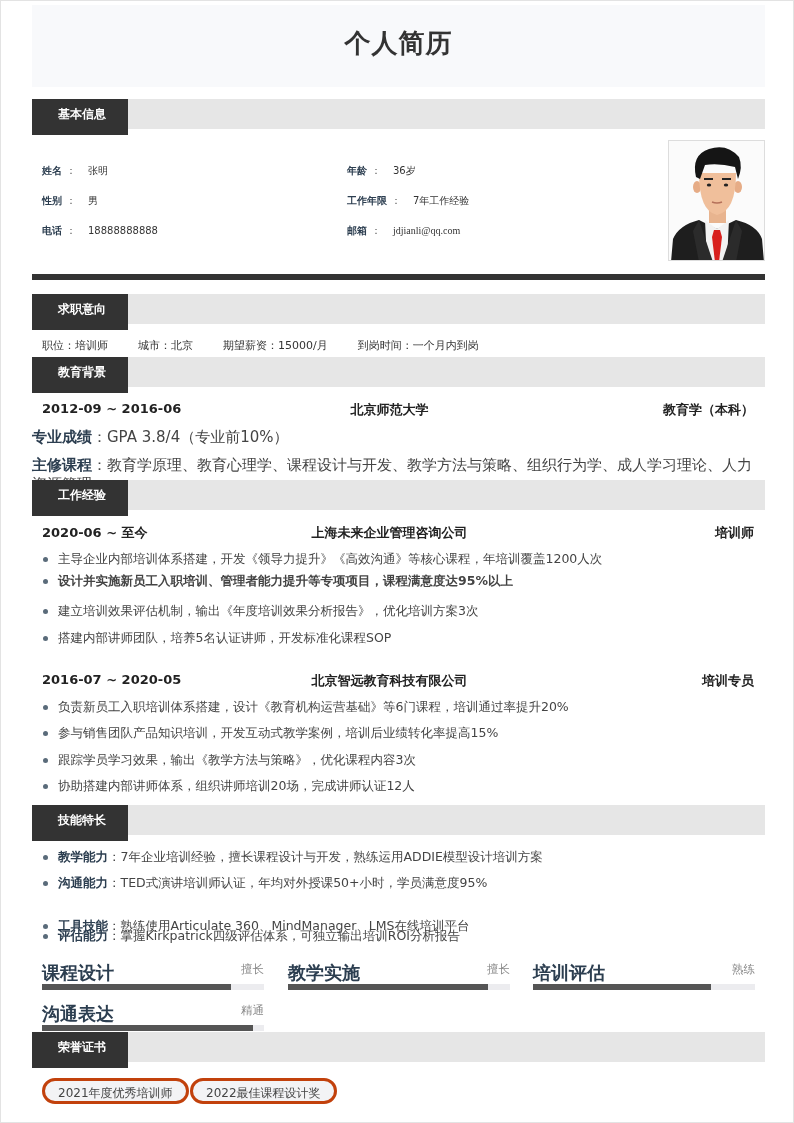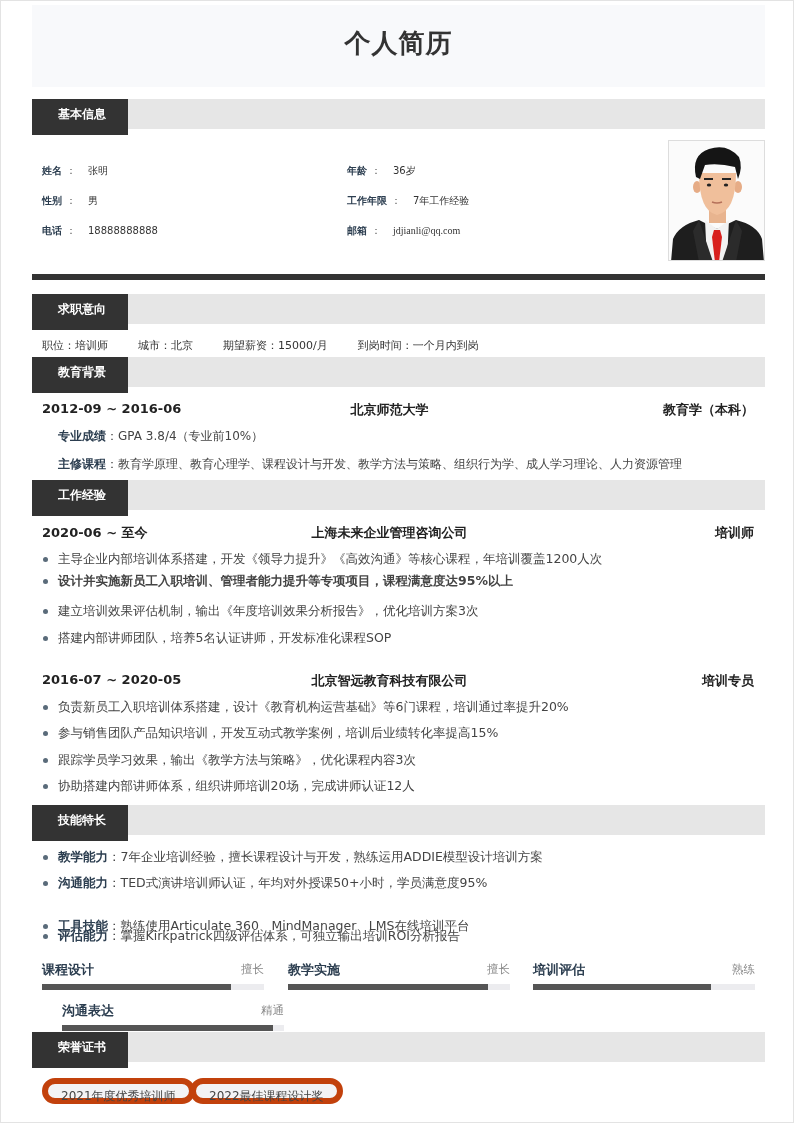--- a/index.html
+++ b/index.html
@@ -42,39 +42,39 @@
   .divider-bar { position: absolute; left: 0; top: 273px; width: 733px; height: 6px; background: #333; }
 
   .intent { position: absolute; left: 10px; top: 337px; font-size: 11px; color: #333; }
   .intent span { margin-right: 30px; }
 
   .row3 { position: absolute; left: 10px; width: 712px; font-size: 13px; font-weight: bold; color: #222; height: 18px; }
   .row3 .l { position: absolute; left: 0; }
   .row3 .m { position: absolute; left: 0; right: 17px; text-align: center; }
   .row3 .r { position: absolute; right: 0; }
 
-  .line { position: absolute; left: 26px; font-size: 12px; color: #444; }
+  .line { position: absolute; left: 0; font-size: 15px; color: #444; }
   .line b { color: #2c3e50; }
 
   .bullet { position: absolute; left: 10px; font-size: 12.5px; color: #444; padding-left: 16px; }
   .bullet::before {
     content: ""; position: absolute; left: 1px; top: 6px; width: 5px; height: 5px;
     border-radius: 50%; background: #5a6b7a;
   }
   .bullet b { color: #2c3e50; }
 
   .skill { position: absolute; width: 222px; height: 40px; }
-  .skill .name { position: absolute; left: 0; top: 0; font-size: 13px; font-weight: bold; color: #2c3e50; }
+  .skill .name { position: absolute; left: 0; top: 0; font-size: 18px; font-weight: bold; color: #2c3e50; }
   .skill .lvl { position: absolute; right: 0; top: 1px; font-size: 11.5px; color: #888; }
   .skill .track { position: absolute; left: 0; top: 23px; width: 222px; height: 6px; background: #ececef; }
   .skill .fill { position: absolute; left: 0; top: 0; height: 6px; background: #555; }
 
   .badge {
     position: absolute; top: 1077px; height: 26px; line-height: 24px;
-    border: 6px solid #c2410c; border-radius: 13px; background: #f3f3f5;
+    border: 3px solid #c2410c; border-radius: 13px; background: #f3f3f5;
     font-size: 12px; color: #444; padding: 0 13px;
   }
 </style>
 </head>
 <body>
 
 <div class="page">
 
   <div class="header">
     <div class="title">个人简历</div>
@@ -213,21 +213,21 @@
         <div class="fill" style="width: 90%;"></div>
       </div>
   </div>
   <div class="skill" style="left:501px; top:960px;">
     <span class="name">培训评估</span>
     <span class="lvl">熟练</span>
     <div class="track">
         <div class="fill" style="width: 80%;"></div>
       </div>
   </div>
-  <div class="skill" style="left:10px; top:1001px;margin-left:20px;">
+  <div class="skill" style="left:10px; top:1001px;">
     <span class="name">沟通表达</span>
     <span class="lvl">精通</span>
     <div class="track">
         <div class="fill" style="width: 95%;"></div>
       </div>
   </div>
 
   <div class="section-head" style="top:1031px;">
     <div class="tab">荣誉证书</div>
   </div>

